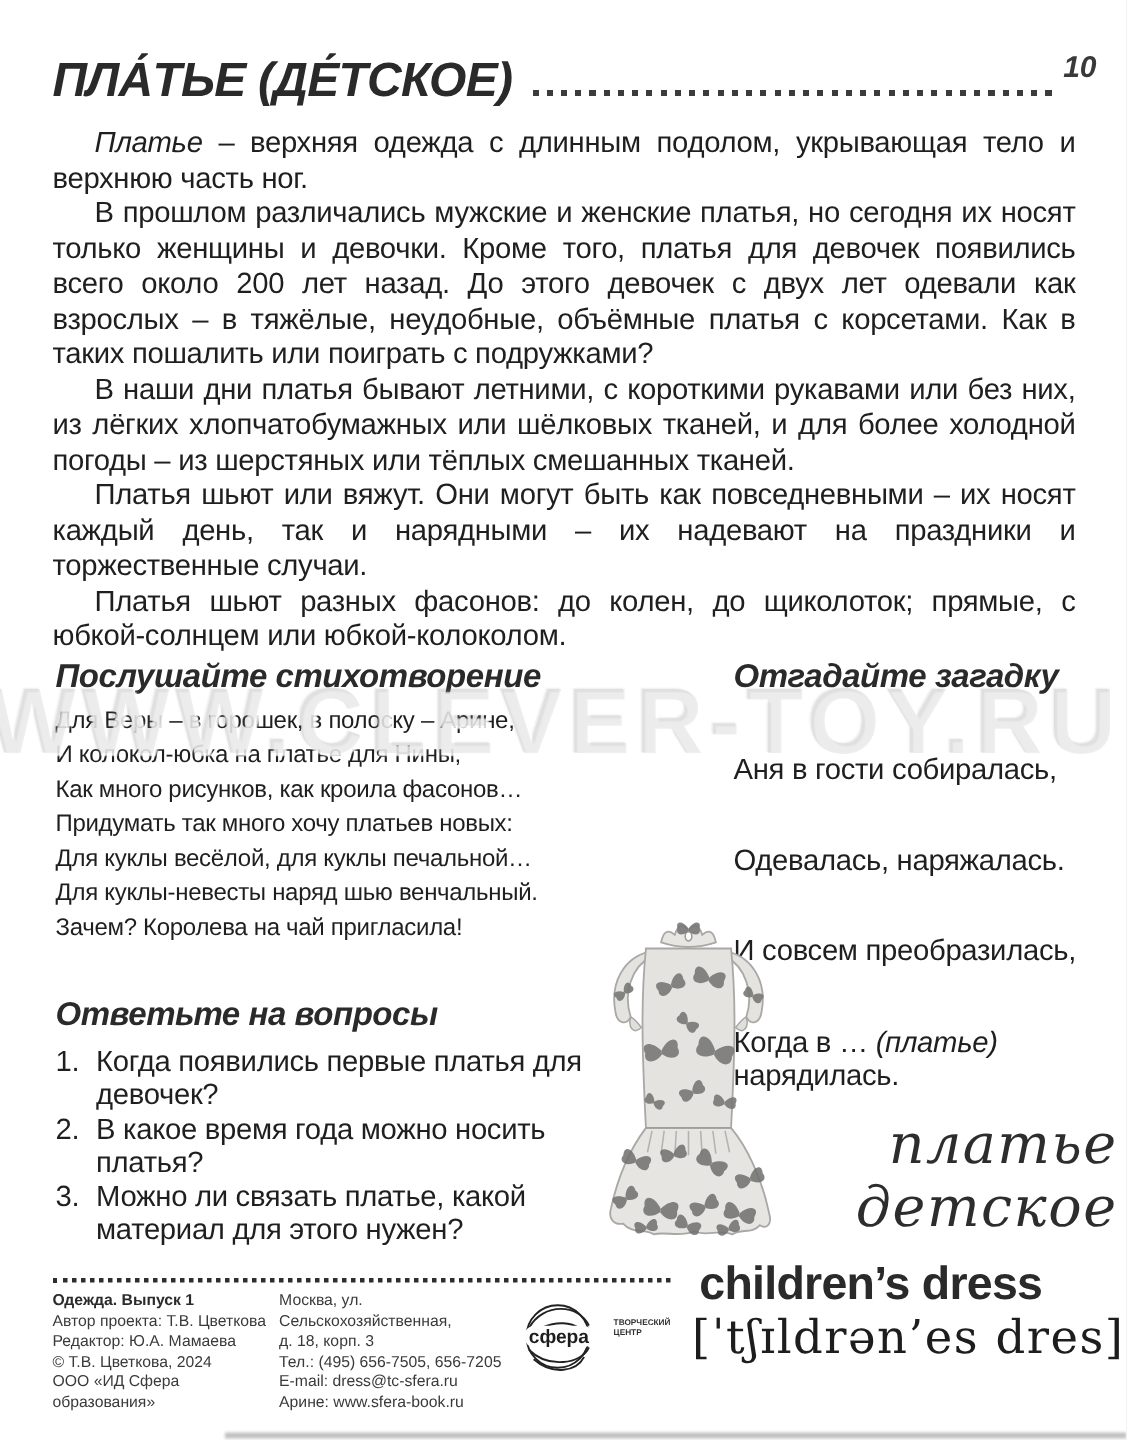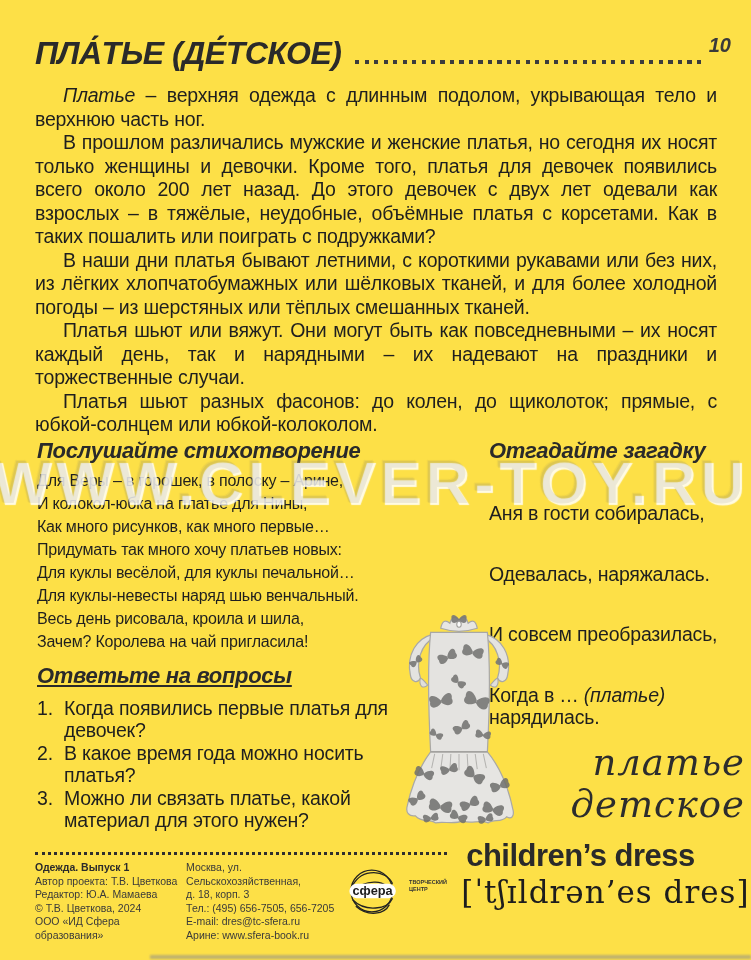--- a/index.html
+++ b/index.html
@@ -1,18 +1,18 @@
 <!DOCTYPE html>
 <html><head>
 <meta charset="utf-8">
 <style>
   html,body{margin:0;padding:0;background:#e9e9e9;}
   .page{
     position:relative; width:751px; height:960px; margin:0 auto;
-    background:#fde047; overflow:hidden;
+    background:#ffffff; overflow:hidden;
     font-family:"Liberation Sans", sans-serif; color:#1f1f1f;
   }
   
   .header{position:absolute; left:35px; top:34px; width:696px; display:flex; align-items:flex-end;}
   .title{font-size:32px; font-weight:bold; font-style:italic; letter-spacing:-0.5px; white-space:nowrap; color:#2a2a2a;}
   .leader{flex:1; height:4px; margin:0 6px 8px 14px;
     background:repeating-linear-gradient(to right,#3c3c3c 0 4px, transparent 4px 9.5px);}
   .page-num{font-size:20px; font-weight:bold; font-style:italic; margin-bottom:15px; color:#3a3a3a;text-align:center;}
   
   .main-text{position:absolute; left:35px; top:84px; width:682px;
@@ -29,21 +29,21 @@
   .sec-head{font-size:22px; font-weight:bold; font-style:italic; letter-spacing:-0.3px; color:#2a2a2a;}
   .poem{position:absolute; left:37px; top:438px; width:460px;}
   .poem .sec-head{margin-bottom:5px;}
   .poem-line{font-size:16px; line-height:23px; white-space:nowrap; letter-spacing:-0.2px;}
   .riddle{position:absolute; left:489px; top:438px; width:232px;}
   .riddle .sec-head{margin-bottom:5px;}
   .riddle-line{font-size:19.5px; line-height:22.5px; white-space:nowrap; letter-spacing:-0.2px;margin-top:38px;}
   .riddle-answer-line{font-size:19.5px; line-height:22.5px; text-align:left; padding-right:6px; letter-spacing:-0.2px;}
   
   .questions{position:absolute; left:37px; top:663px; width:352px;}
-  .questions .sec-head{margin-bottom:8px;text-decoration:underline;}
+  .questions .sec-head{margin-bottom:8px;}
   .q-item{display:flex; font-size:19.5px; line-height:22px; letter-spacing:-0.2px; margin-bottom:1px;}
   .q-num{width:27px; flex:none;}
   
   .dress{position:absolute; left:384px; top:610px; width:150px; height:218px;}
   
   .vocab-ru{position:absolute; left:545px; top:742px; width:200px; text-align:right;
     font-family:"DejaVu Serif", serif; font-style:italic; font-size:37px; line-height:42px;
     color:#2d2d2d; letter-spacing:1px;}
   .vocab-en{position:absolute; left:438px; top:838px; width:285px; text-align:center;
     font-size:31px; font-weight:bold; letter-spacing:-0.5px; color:#2a2a2a;}
@@ -80,25 +80,24 @@
     <p>Платья шьют или вяжут. Они могут быть как повседневными – их носят каждый день, так и нарядными – их надевают на праздники и торжественные случаи.</p>
     <p>Платья шьют разных фасонов: до колен, до щиколоток; прямые, с юбкой-солнцем или юбкой-колоколом.</p>
   </div>
 
   <div class="watermark">WWW.CLEVER-TOY.RU</div>
 
   <div class="poem">
     <div class="sec-head">Послушайте стихотворение</div>
     <div class="poem-line">Для Веры – в горошек, в полоску – Арине,</div>
     <div class="poem-line">И колокол-юбка на платье для Нины,</div>
-    <div class="poem-line">Как много рисунков, как много первые…</div>
+    <div class="poem-line">Как много рисунков, как кроила фасонов…</div>
     <div class="poem-line">Придумать так много хочу платьев новых:</div>
     <div class="poem-line">Для куклы весёлой, для куклы печальной…</div>
     <div class="poem-line">Для куклы-невесты наряд шью венчальный.</div>
-    <div class="poem-line">Весь день рисовала, кроила и шила,</div>
     <div class="poem-line">Зачем? Королева на чай пригласила!</div>
   </div>
 
   <div class="riddle">
     <div class="sec-head">Отгадайте загадку</div>
     <div class="riddle-line">Аня в гости собиралась,</div>
     <div class="riddle-line">Одевалась, наряжалась.</div>
     <div class="riddle-line">И совсем преобразилась,</div>
     <div class="riddle-line"><span>Когда в … </span><span class="ital">(платье)</span></div>
     <div class="riddle-answer-line">нарядилась.</div>
@@ -194,21 +193,21 @@
       <div class="f-bold">Одежда. Выпуск 1</div>
       <div>Автор проекта: Т.В. Цветкова</div>
       <div>Редактор: Ю.А. Мамаева</div>
       <div>© Т.В. Цветкова, 2024</div>
       <div>ООО «ИД Сфера образования»</div>
     </div>
     <div class="f-col c2">
       <div>Москва, ул. Сельскохозяйственная,</div>
       <div>д. 18, корп. 3</div>
       <div>Тел.: (495) 656-7505, 656-7205</div>
-      <div>E-mail: dres@tc-sfera.ru</div>
+      <div>E-mail: dress@tc-sfera.ru</div>
       <div>Арине: www.sfera-book.ru</div>
     </div>
     <div class="f-logo">
       <svg width="64" height="56" viewBox="0 0 80 70" xmlns="http://www.w3.org/2000/svg">
         <g fill="none" stroke="#222" stroke-width="1.6">
           <circle cx="36" cy="35" r="26"></circle>
           <path d="M12,28 C24,6 54,8 62,26"></path>
           <path d="M10,38 C26,18 58,20 62,40"></path>
           <path d="M12,46 C28,62 56,58 62,44"></path>
           <path d="M16,54 C32,68 52,64 58,52"></path>

